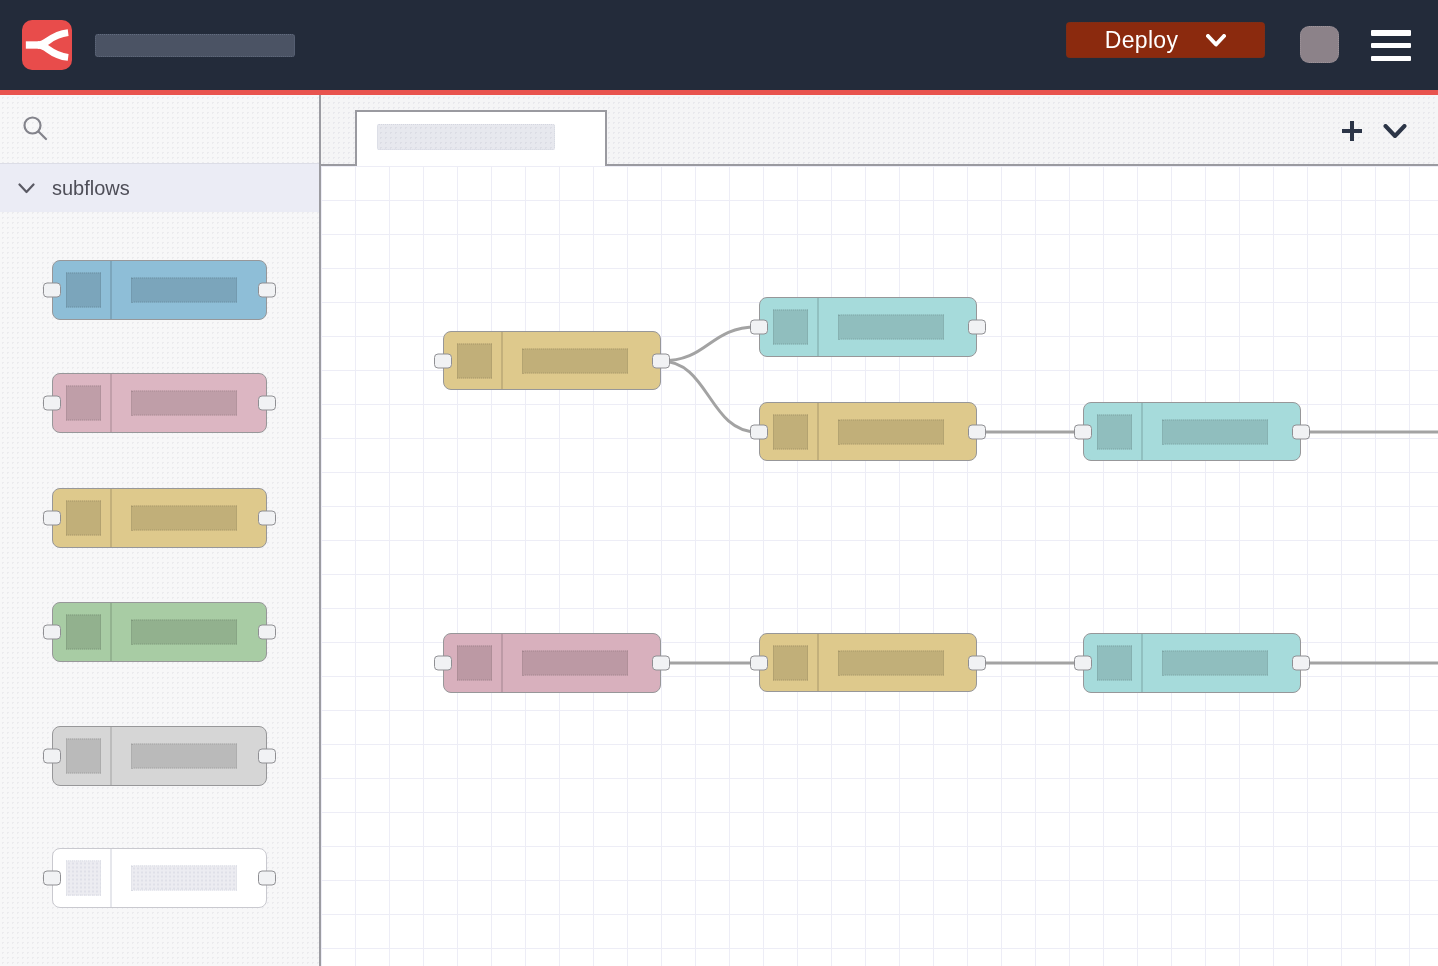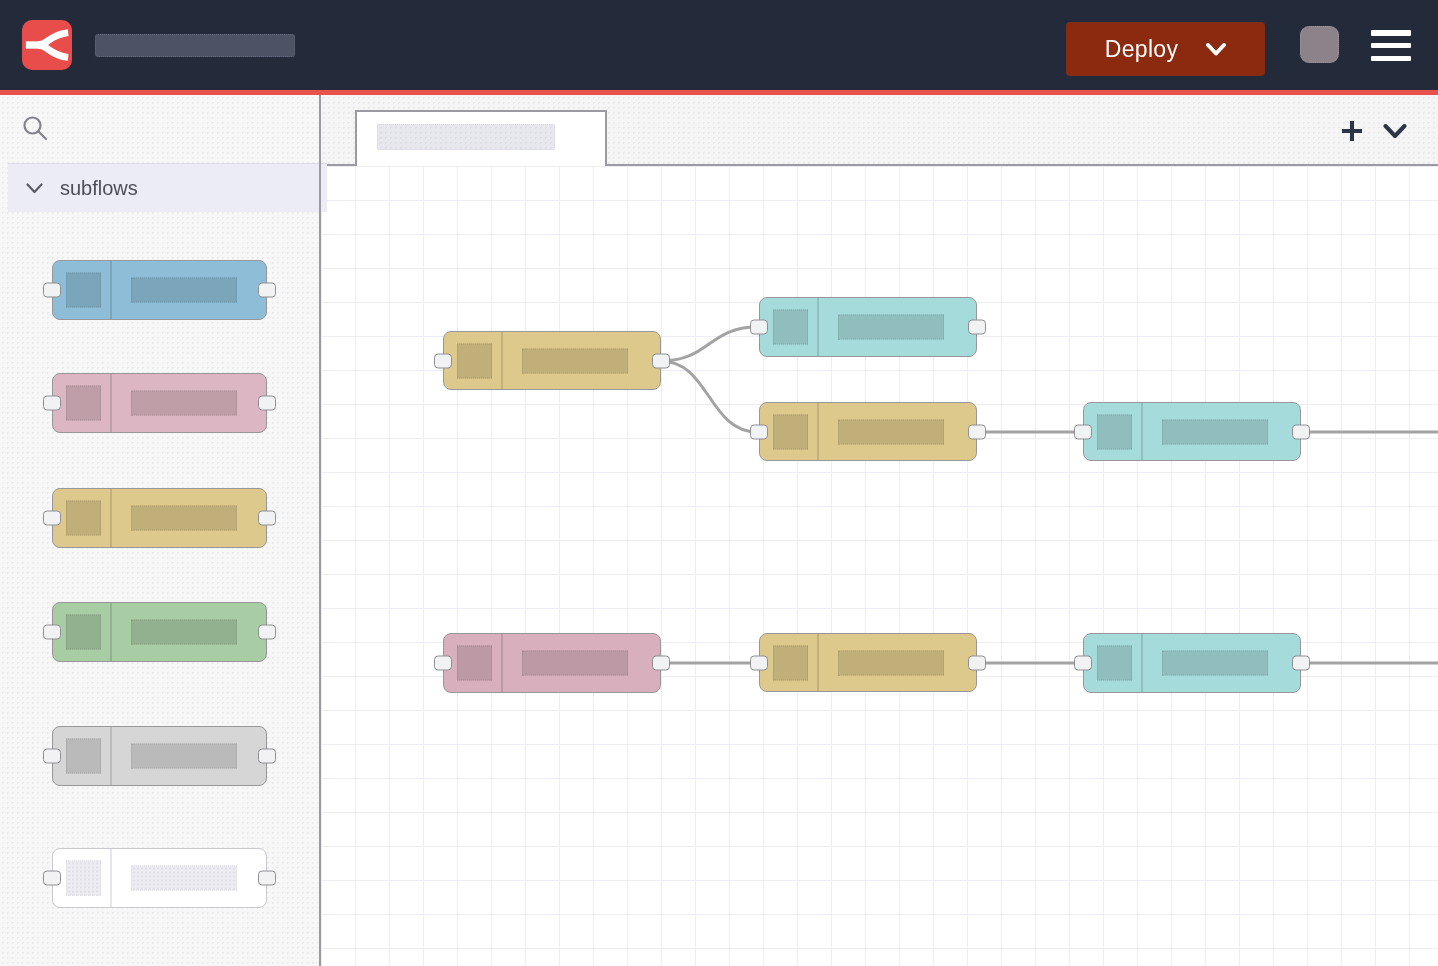--- a/index.html
+++ b/index.html
@@ -3,33 +3,33 @@
 <meta charset="utf-8">
 <style>
   html,body{margin:0;padding:0;background:#ffffff;font-family:"Liberation Sans","DejaVu Sans",sans-serif;}
   .app{position:relative;width:1438px;height:966px;overflow:hidden;background:#ffffff;}
 
   
   .header{position:absolute;left:0;top:0;width:100%;height:90px;background:#232b3a;z-index:40;}
   .accent-line{position:absolute;left:0;top:90px;width:100%;height:5px;background:#e8534e;z-index:41;}
   .logo{position:absolute;left:22px;top:20px;width:50px;height:50px;background:#e84c4b;border-radius:10px;display:flex;align-items:center;justify-content:center;}
   .header-title-ph{position:absolute;left:95px;top:34px;width:200px;height:23px;background:#4b5364;border:1px dotted #616b7e;border-radius:3px;box-sizing:border-box;}
-  .deploy-btn{position:absolute;left:1066px;top:22px;width:199px;height:54px;background:#8b2a0e;border:1px dotted #74311c;border-radius:4px;display:flex;align-items:center;justify-content:center;gap:28px;cursor:pointer;box-sizing:border-box;}
+  .deploy-btn{position:absolute;left:1066px;top:22px;width:199px;height:36px;background:#8b2a0e;border:1px dotted #74311c;border-radius:4px;display:flex;align-items:center;justify-content:center;gap:28px;cursor:pointer;box-sizing:border-box;}
   .deploy-label{color:#ffffff;font-size:23px;font-weight:500;letter-spacing:.3px;}
   .avatar{position:absolute;left:1300px;top:26px;width:39px;height:37px;background:#8c8289;border:1px dotted #9e959c;border-radius:9px;box-sizing:border-box;cursor:pointer;}
   .hamburger{position:absolute;left:1371px;top:30px;width:40px;height:31px;display:flex;flex-direction:column;justify-content:space-between;cursor:pointer;}
   .hamburger .bar{width:40px;height:5.5px;background:#ffffff;border-radius:1px;}
 
   
   .sidebar{position:absolute;left:0;top:95px;width:319px;bottom:0;background:#f7f7f8;z-index:30;
     background-image:radial-gradient(#ebebee 1px, transparent 1px);background-size:5px 5px;}
   .sidebar-divider{position:absolute;left:319px;top:95px;width:2px;bottom:0;background:#9b9ba1;z-index:31;}
   .palette-search{position:absolute;left:0;top:0;width:100%;height:68px;cursor:text;}
   .search-icon{position:absolute;left:22px;top:20px;}
-  .palette-category{position:absolute;left:8px;top:68px;width:100%;height:49px;background:#ebecf5;border-top:1px solid #dcdde6;box-sizing:border-box;display:flex;align-items:center;cursor:pointer;}
+  .palette-category{position:absolute;left:0;top:68px;width:100%;height:49px;background:#ebecf5;border-top:1px solid #dcdde6;box-sizing:border-box;display:flex;align-items:center;cursor:pointer;}
   .category-chevron{margin-left:18px;display:flex;align-items:center;}
   .category-label{margin-left:17px;font-size:20px;font-weight:500;color:#4e4e58;}
   .palette-items{position:absolute;left:0;top:0;width:100%;height:100%;}
 
   
   .canvas{position:absolute;left:321px;top:95px;right:0;bottom:0;z-index:10;}
   .tab-strip{position:absolute;left:0;top:0;width:100%;height:71px;background:#f5f5f6;border-bottom:2px solid #9a9aa0;box-sizing:border-box;
     background-image:radial-gradient(#e9e9ed 1px, transparent 1px);background-size:5px 5px;}
   .tab{position:absolute;left:34px;top:15px;width:252px;height:56px;background:#ffffff;border:2px solid #9a9aa0;border-bottom:none;box-sizing:border-box;z-index:12;cursor:pointer;}
   .tab-label-ph{position:absolute;left:20px;top:12px;width:178px;height:26px;background:#e7e8ee;border:1px dotted #d4d6e0;border-radius:2px;box-sizing:border-box;

